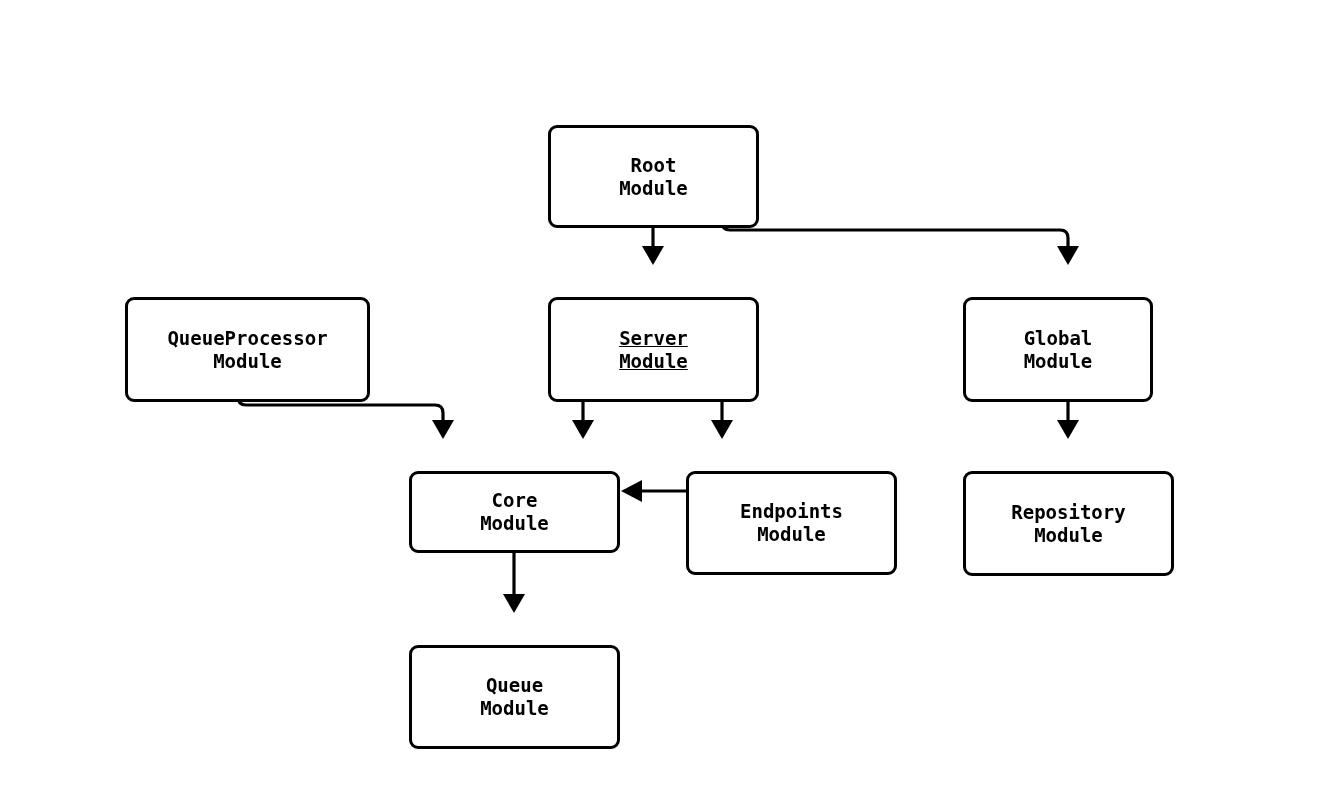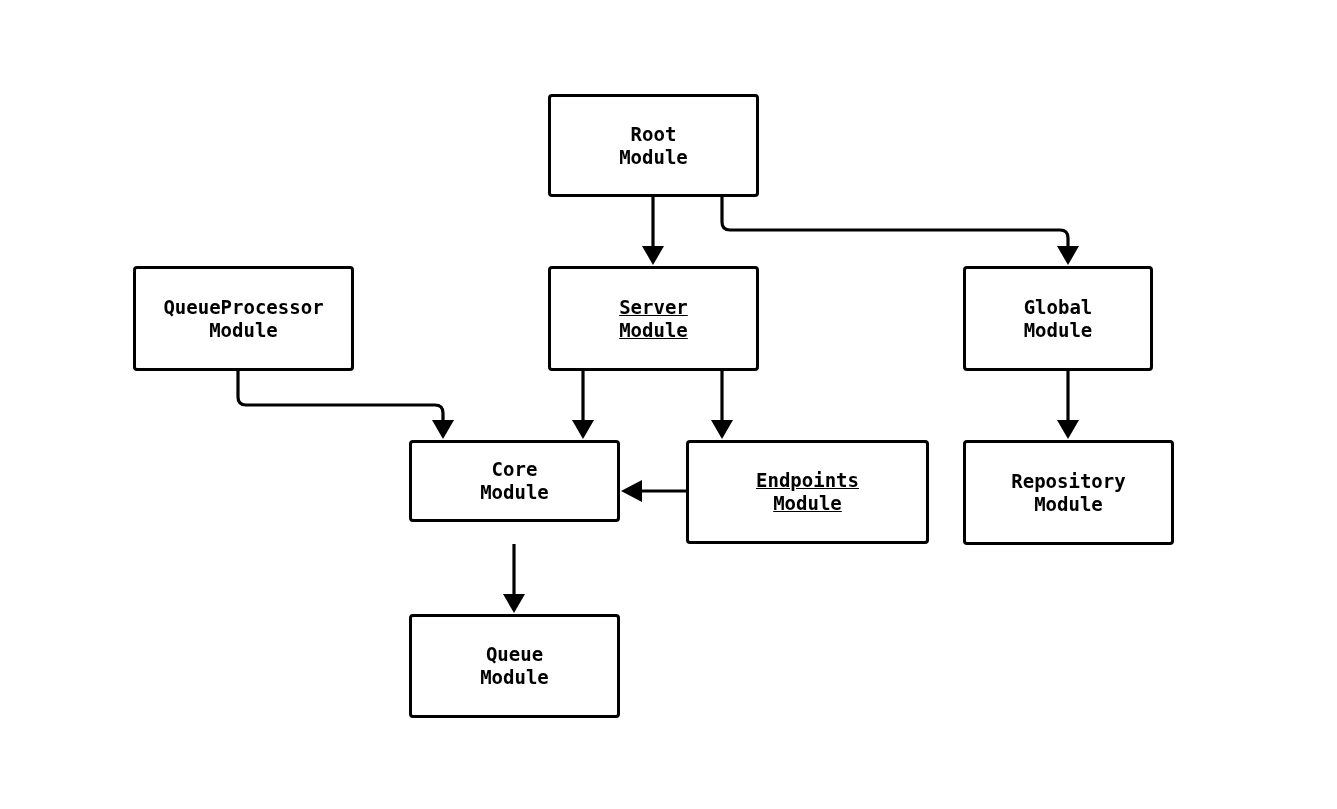--- a/index.html
+++ b/index.html
@@ -21,26 +21,27 @@
     left: 0;
     top: 0;
     width: 1337px;
     height: 809px;
   }
   .node {
     position: absolute;
     box-sizing: border-box;
     background: #ffffff;
     border: 3px solid #000000;
-    border-radius: 4px;
+    border-radius: 9px;
     display: flex;
     flex-direction: column;
     align-items: center;
     justify-content: center;
     z-index: 2;
+    margin-top: 31px;
   }
   .node-label {
     font-family: "DejaVu Sans Mono", "Liberation Mono", monospace;
     font-size: 19px;
     font-weight: bold;
     color: #000000;
     line-height: 23px;
     text-align: center;
     white-space: pre;
     letter-spacing: 0px;
@@ -96,37 +97,37 @@
     <g>
       <path d="M 514 544 L 514 595" stroke="#000000" stroke-width="3.2" fill="none"></path>
       <path d="M 503 594 L 525 594 L 514 613 Z" fill="#000000"></path>
     </g>
   </svg>
 
   <div class="node" style="left:548px; top:94px; width:211px; height:103px;">
     <div class="node-label"><span>Root</span><br><span>Module</span></div>
   </div>
 
-  <div class="node" style="left:133px; top:266px; width:221px; height:105px;">
+  <div class="node" style="left:125px; top:266px; width:245px; height:105px;">
     <div class="node-label"><span>QueueProcessor</span><br><span>Module</span></div>
   </div>
 
   <div class="node" style="left:548px; top:266px; width:211px; height:105px;text-decoration:underline;">
     <div class="node-label"><span>Server</span><br><span>Module</span></div>
   </div>
 
   <div class="node" style="left:963px; top:266px; width:190px; height:105px;">
     <div class="node-label"><span>Global</span><br><span>Module</span></div>
   </div>
 
   <div class="node" style="left:409px; top:440px; width:211px; height:82px;">
     <div class="node-label"><span>Core</span><br><span>Module</span></div>
   </div>
 
-  <div class="node" style="left:686px; top:440px; width:243px; height:104px;text-decoration:underline;">
+  <div class="node" style="left:686px; top:440px; width:211px; height:104px;">
     <div class="node-label"><span>Endpoints</span><br><span>Module</span></div>
   </div>
 
   <div class="node" style="left:963px; top:440px; width:211px; height:105px;">
     <div class="node-label"><span>Repository</span><br><span>Module</span></div>
   </div>
 
   <div class="node" style="left:409px; top:614px; width:211px; height:104px;">
     <div class="node-label"><span>Queue</span><br><span>Module</span></div>
   </div>

